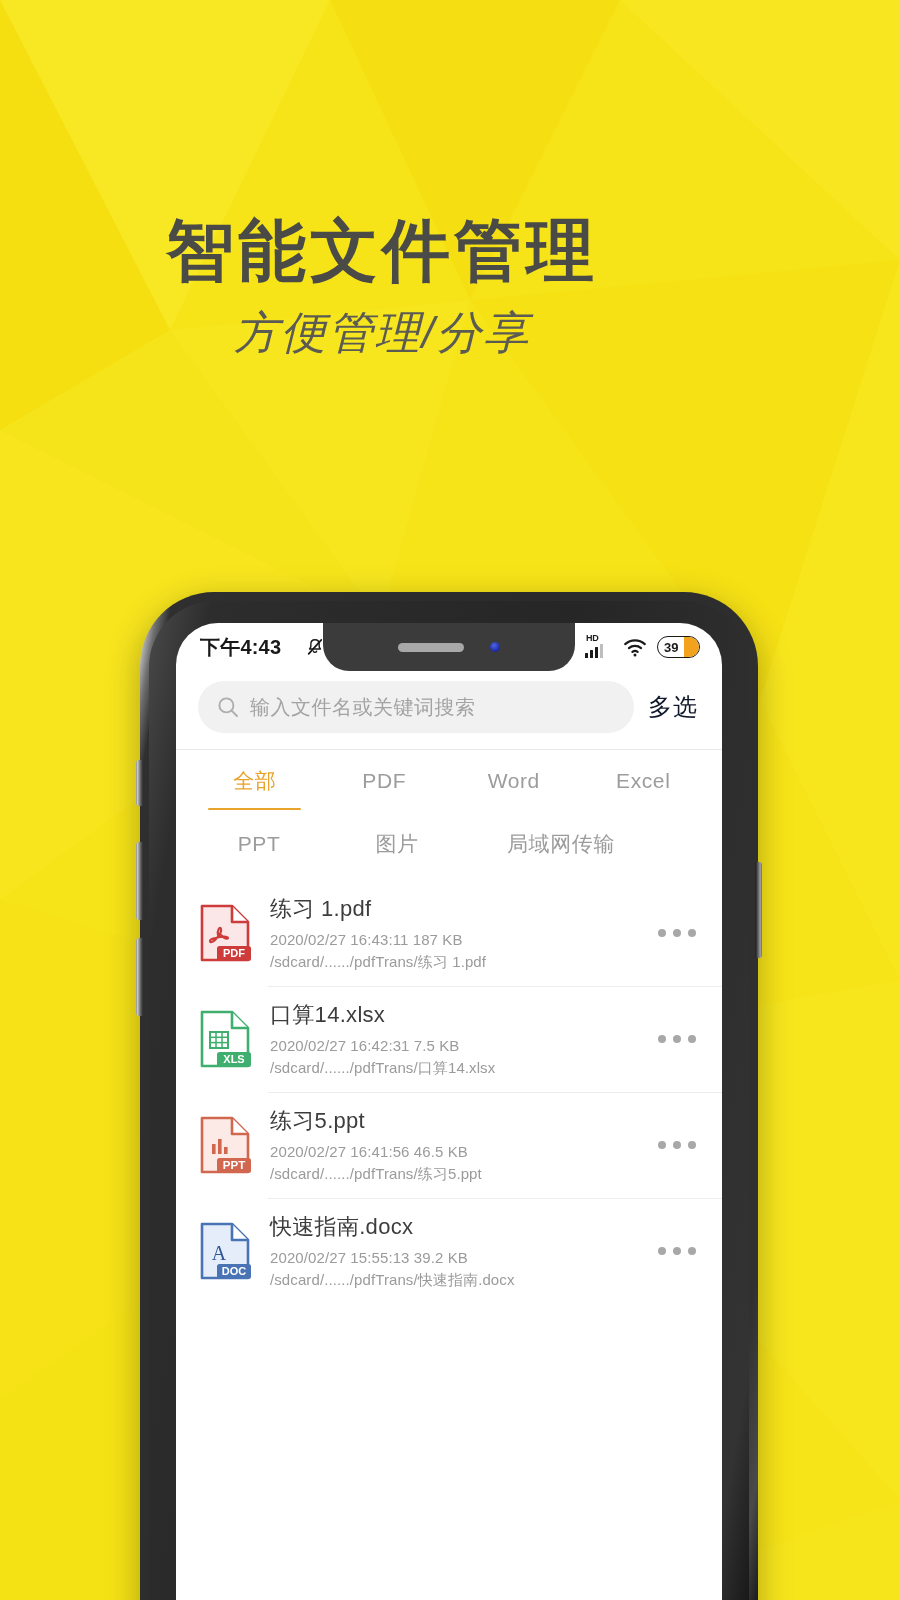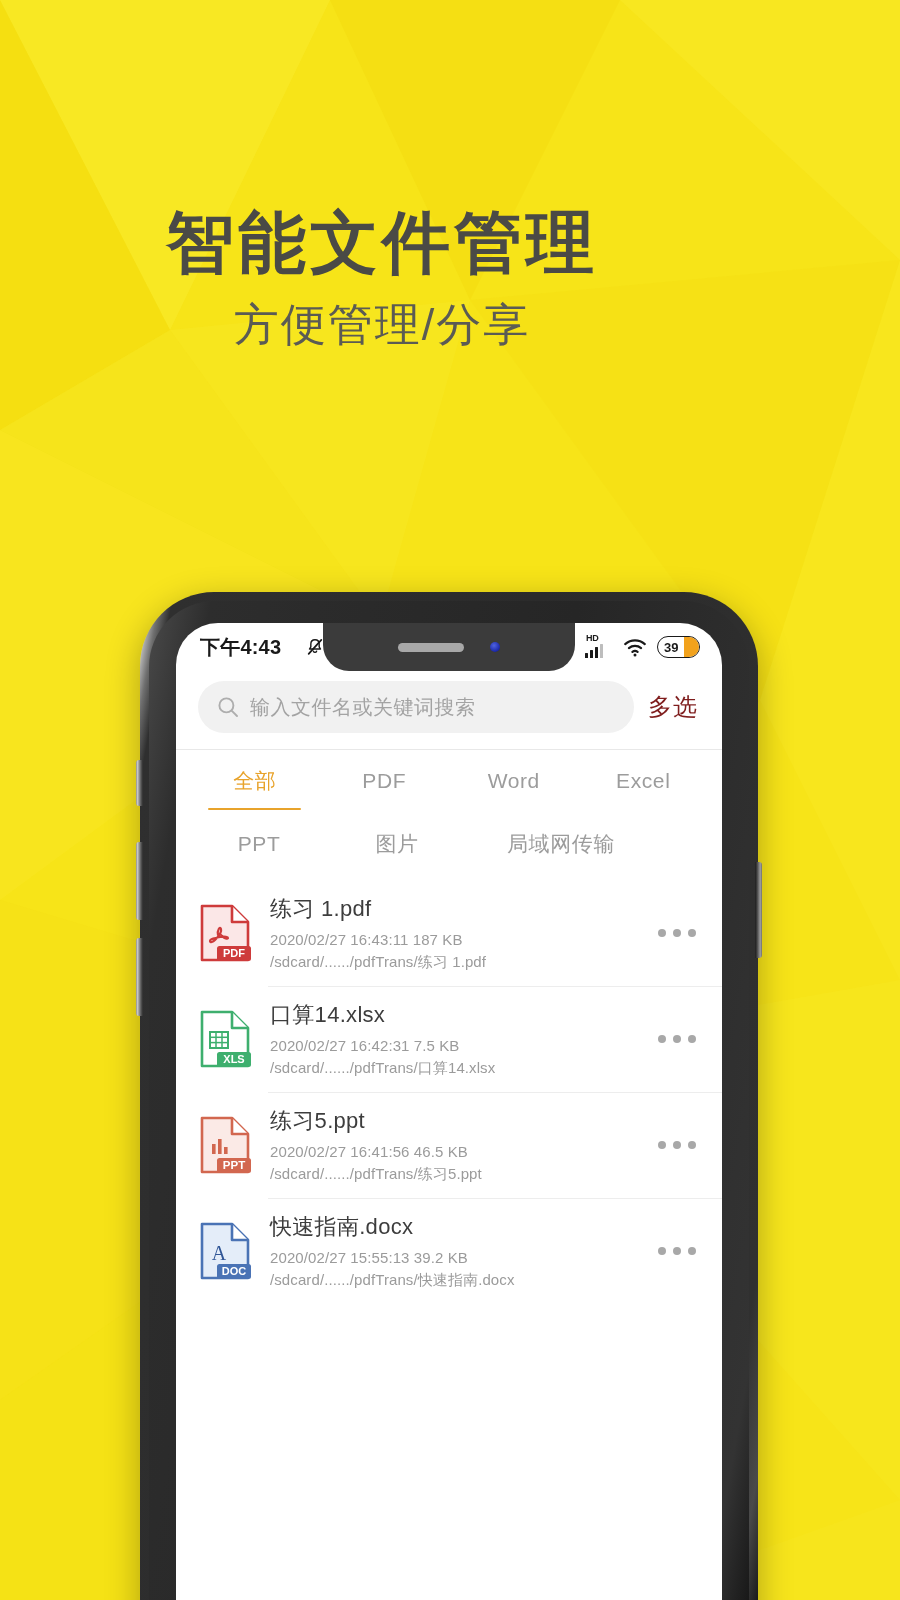--- a/index.html
+++ b/index.html
@@ -22,41 +22,42 @@
   .poly {
     position: absolute;
     top: 0; left: 0;
     width: 900px; height: 1600px;
     pointer-events: none;
   }
 
   
   .headline-wrap {
     position: absolute;
-    top: 204px;
+    top: 212px;
     left: 0;
     width: 764px;
     text-align: center;
     z-index: 5;
   }
   .headline {
     font-size: 68px;
     font-weight: 700;
     letter-spacing: 4px;
     color: #4a4a46;
     line-height: 1.12;
     font-family: "Liberation Sans", "DejaVu Sans", sans-serif;
   }
   .subheadline {
     margin-top: 18px;
     font-size: 45px;
     font-weight: 400;
     letter-spacing: 2px;
     color: #5b5b54;
     line-height: 1.2;
+    font-style: italic;
   }
 
   
   .phone {
     position: absolute;
     left: 140px;
     top: 592px;
     width: 618px;
     height: 1040px;
     z-index: 10;
@@ -214,21 +215,21 @@
     padding: 0 18px;
     gap: 10px;
   }
   .search-placeholder {
     font-size: 20px;
     color: #a3a3a3;
     letter-spacing: 0.5px;
   }
   .multi-select {
     font-size: 24px;
-    color: #7f1d1d;
+    color: #0f172a;
     letter-spacing: 1px;
     padding-right: 2px;
   }
 
   .divider-full { height: 1px; background: #e8e8e8; }
 
   
   .tabs-block { padding: 0 0 4px 0; }
   .tab-row {
     display: flex;

